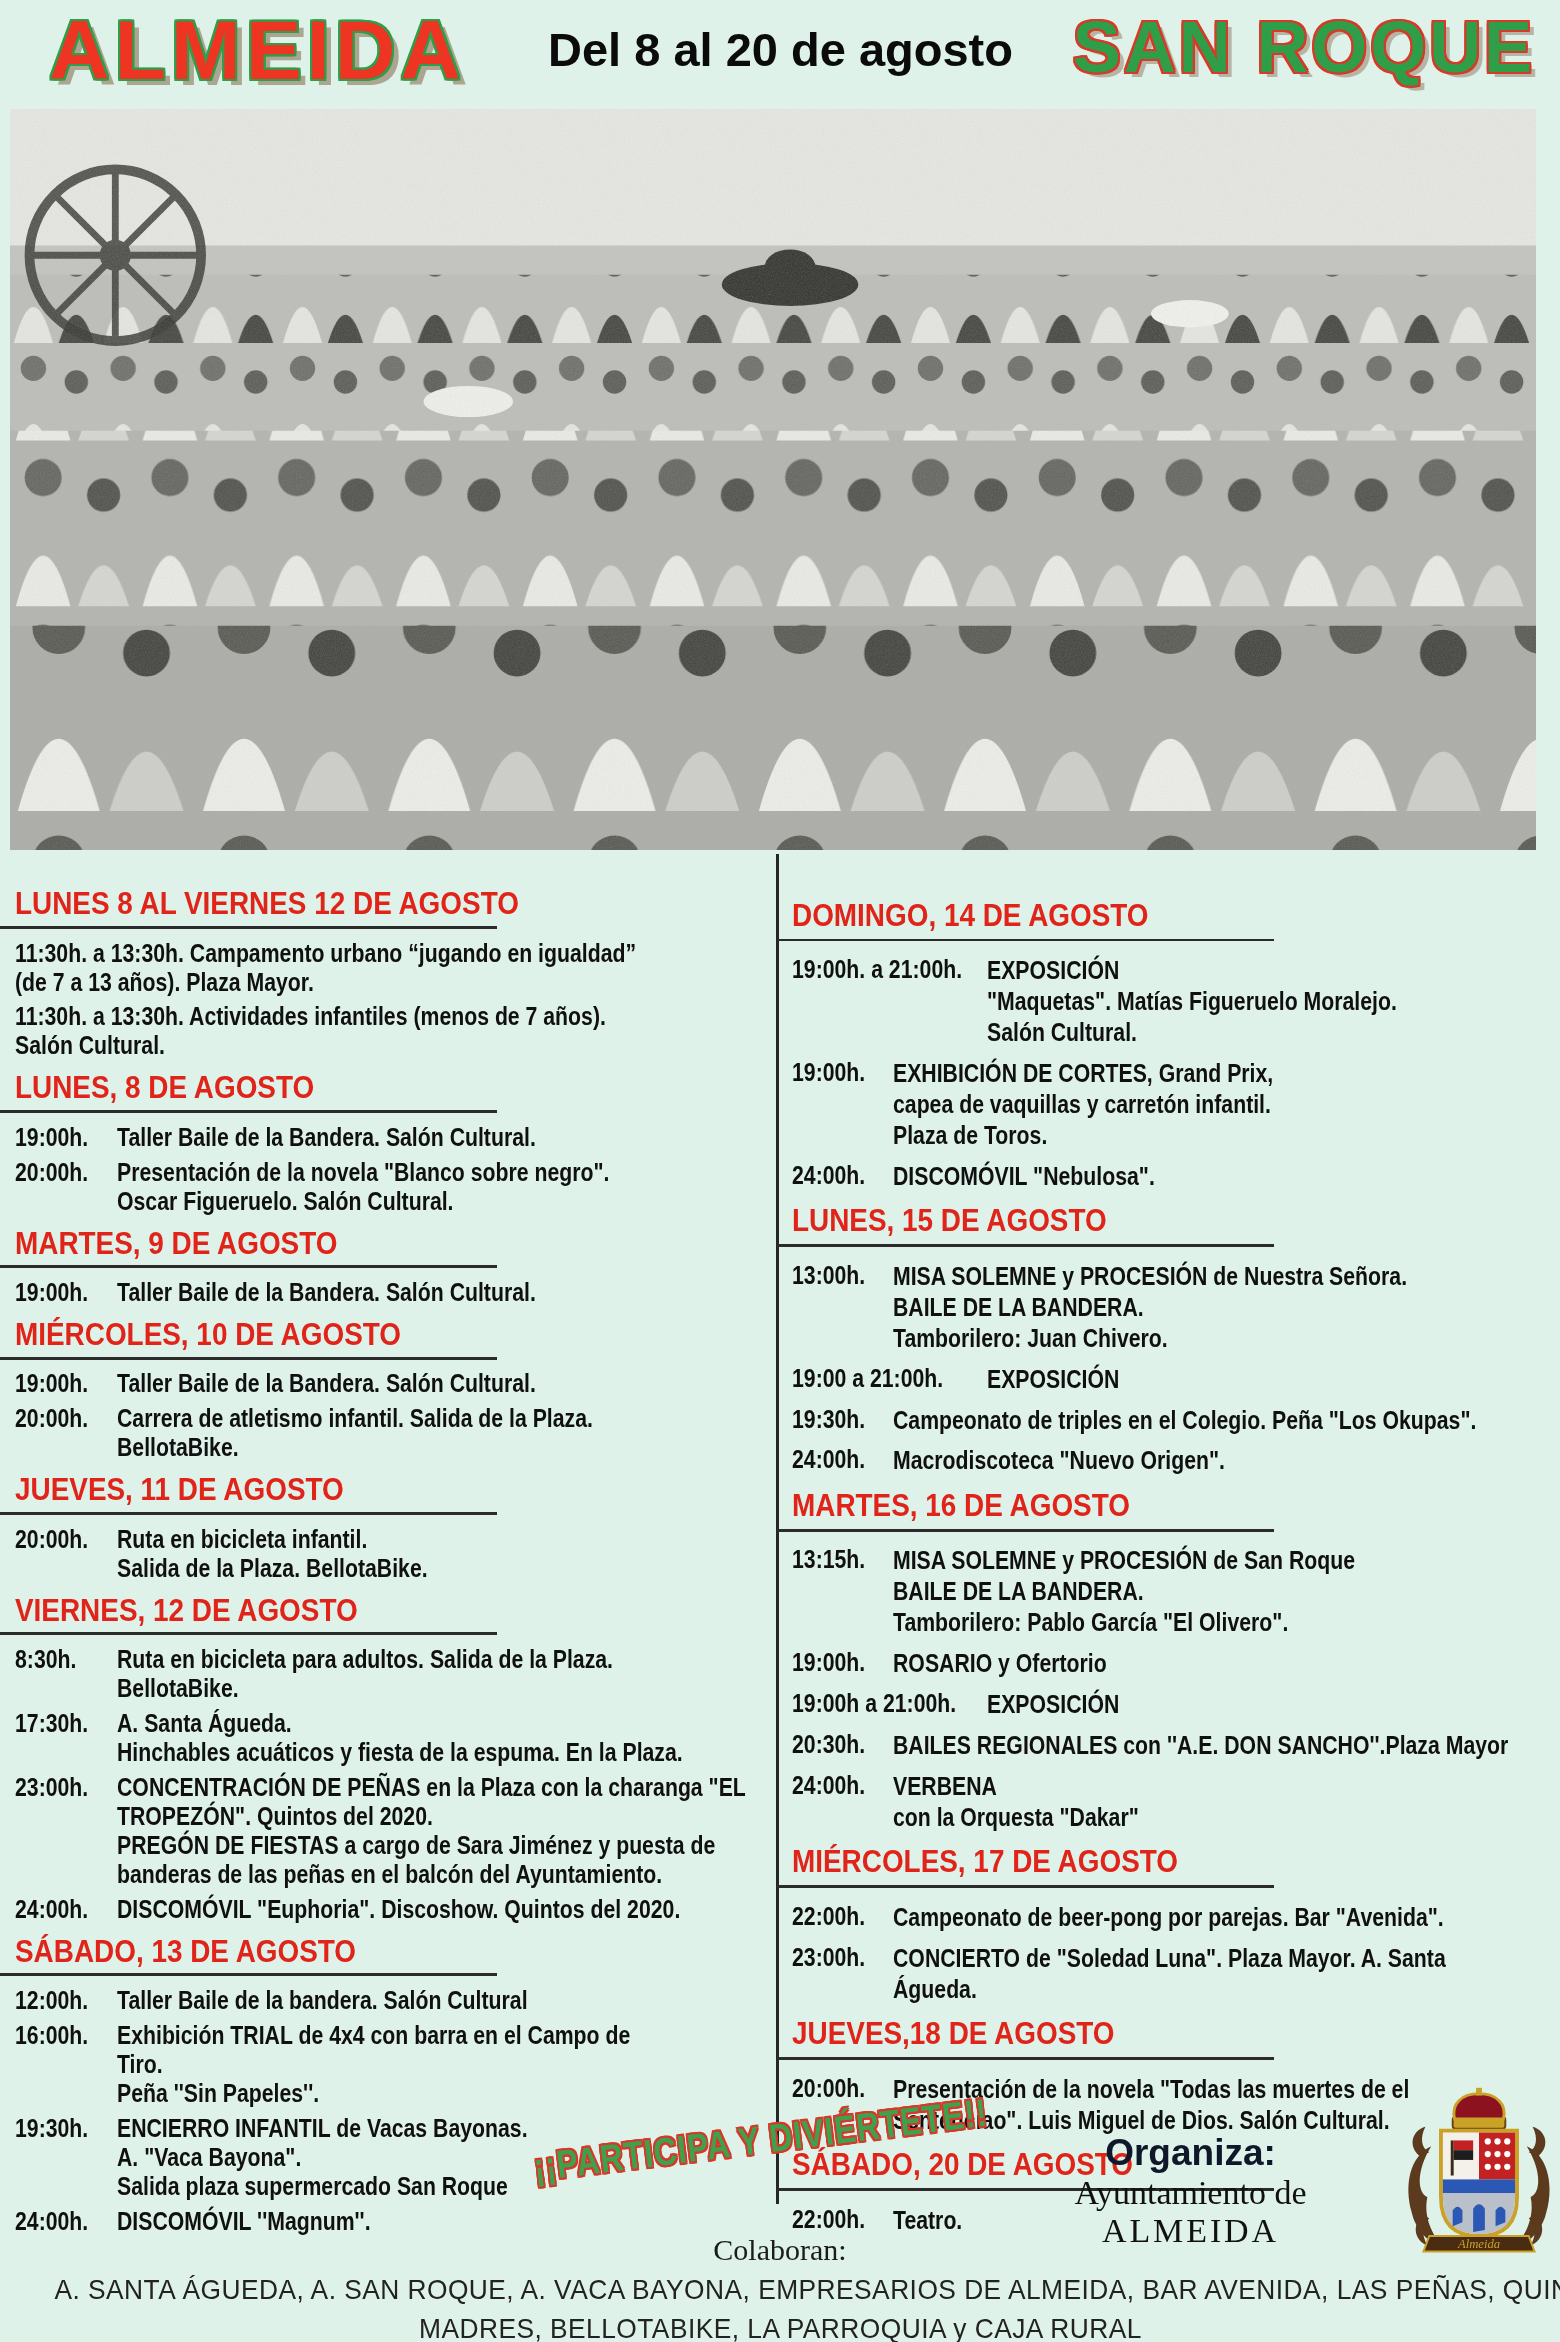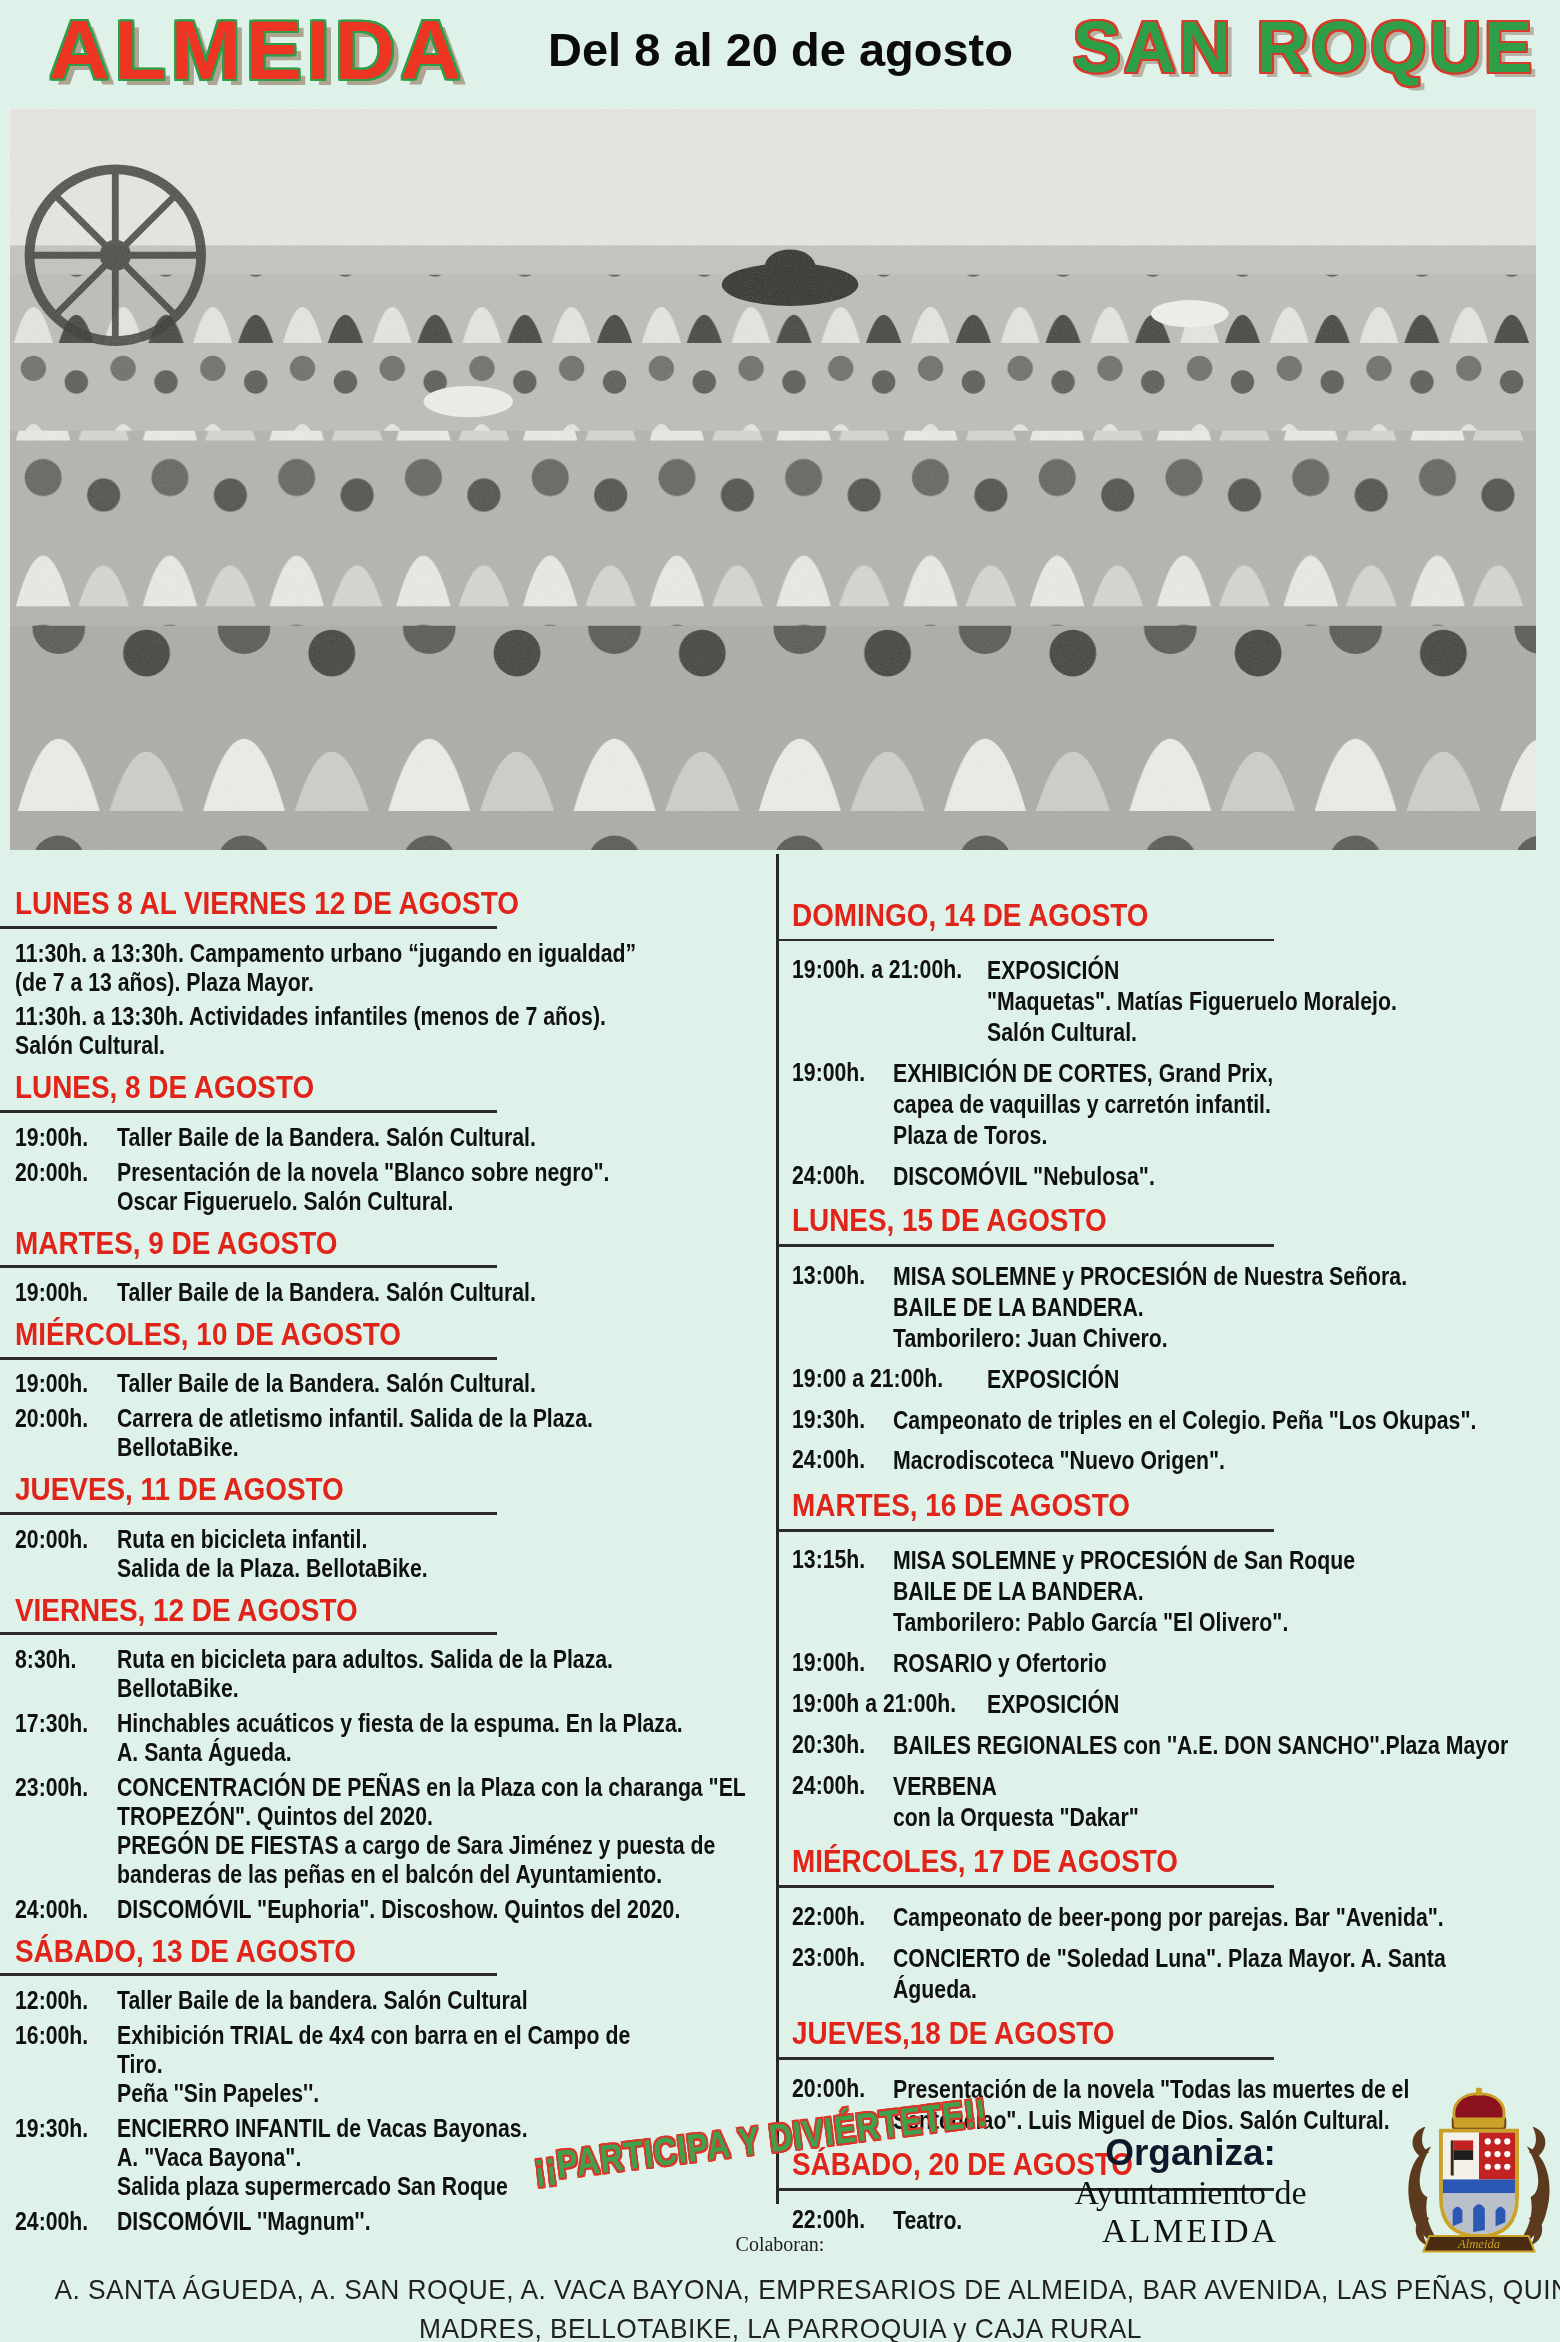--- a/index.html
+++ b/index.html
@@ -68,21 +68,21 @@
       2px -2px var(--part-outline),-2px 2px var(--part-outline);
   }
   .participa .sx{transform:scaleX(.82);}
   .organiza{position:absolute;left:1005px;top:2132px;width:371px;text-align:center;}
   .org-label{font-size:37px;font-weight:700;color:#0f172a;}
   .org-line1{font-family:"Liberation Serif", serif;font-size:34px;color:#111;}
   .org-line2{font-family:"Liberation Serif", serif;font-size:34px;letter-spacing:2.9px;color:#111;}
   .crest{position:absolute;left:1402px;top:2087px;width:154px;height:179px;}
   .colab-label{
     position:absolute;left:624px;top:2233px;width:312px;text-align:center;
-    font-family:"Liberation Serif", serif;font-size:20px;color:#1c1c1c;
+    font-family:"Liberation Serif", serif;font-size:30px;color:#1c1c1c;
   }
   .footer-line{position:absolute;left:0;width:1560px;text-align:center;font-size:28px;font-weight:400;color:#222;letter-spacing:0.5px;}
   #footer-1{top:2274px;}
   #footer-2{top:2313px;}
 </style>
 </head>
 <body>
 
 <div class="hdr-almeida">ALMEIDA</div>
 <div class="hdr-sub">Del 8 al 20 de agosto</div>
@@ -193,22 +193,22 @@
     <section class="day">
       <h2 class="day-heading"><span class="sx">VIERNES, 12 DE AGOSTO</span></h2>
       <div class="rule"></div>
       <div class="event">
         <span class="time"><span class="sx">8:30h.</span></span>
         <div class="line"><span class="sx">Ruta en bicicleta para adultos. Salida de la Plaza.</span></div>
         <div class="line"><span class="sx">BellotaBike.</span></div>
       </div>
       <div class="event">
         <span class="time"><span class="sx">17:30h.</span></span>
+        <div class="line"><span class="sx">A. Santa Águeda.</span></div>
         <div class="line"><span class="sx">Hinchables acuáticos y fiesta de la espuma. En la Plaza.</span></div>
-        <div class="line"><span class="sx">A. Santa Águeda.</span></div>
       </div>
       <div class="event">
         <span class="time"><span class="sx">23:00h.</span></span>
         <div class="line"><span class="sx">CONCENTRACIÓN DE PEÑAS en la Plaza con la charanga "EL</span></div>
         <div class="line"><span class="sx">TROPEZÓN". Quintos del 2020.</span></div>
         <div class="line"><span class="sx">PREGÓN DE FIESTAS a cargo de Sara Jiménez y puesta de</span></div>
         <div class="line"><span class="sx">banderas de las peñas en el balcón del Ayuntamiento.</span></div>
       </div>
       <div class="event">
         <span class="time"><span class="sx">24:00h.</span></span>

